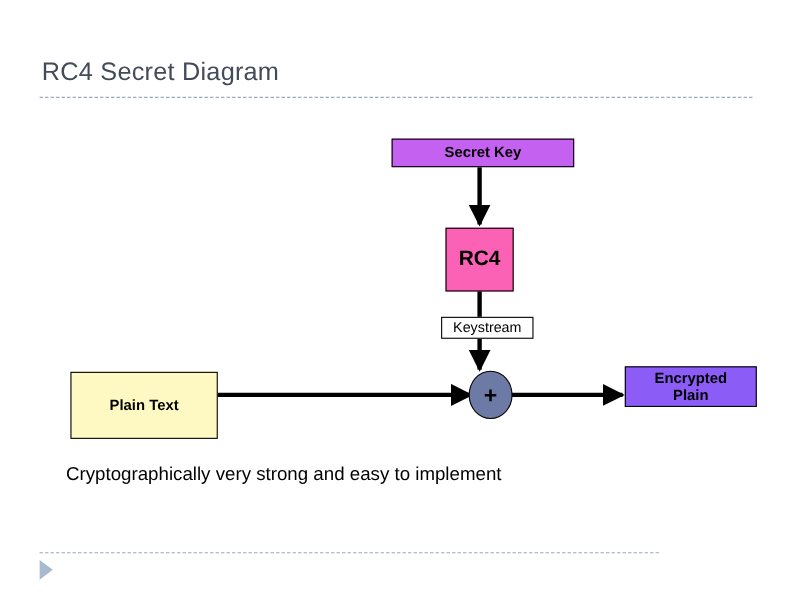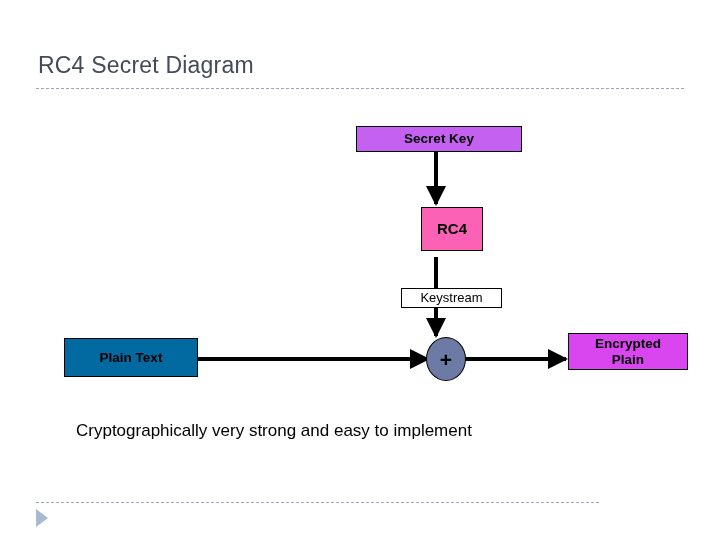--- a/index.html
+++ b/index.html
@@ -61,49 +61,48 @@
     top: 126px;
     width: 166px;
     height: 26px;
     background: #c561f0;
     font-size: 13.5px;
   }
   #node-rc4 {
     left: 401px;
     top: 207px;
     width: 62px;
-    height: 44px;
+    height: 58px;
     background: #fb61b4;
-    font-size: 15px;
-    margin-left: 16px;
+    font-size: 19px;
   }
   #node-keystream {
     left: 397px;
     top: 288px;
-    width: 101px;
+    width: 84px;
     height: 20px;
     background: #ffffff;
     border-width: 1px;
     font-size: 13px;
     font-weight: normal;
   }
   #node-plain-text {
     left: 60px;
     top: 338px;
     width: 134px;
-    height: 39px;
-    background: #0369a1;
+    height: 61px;
+    background: #fef9c3;
     font-size: 13.5px;
   }
   #node-encrypted-text {
     left: 564px;
     top: 333px;
     width: 120px;
     height: 37px;
-    background: #d946ef;
+    background: #8b5cf6;
     font-size: 13.5px;
     flex-direction: column;
     padding: 0 4px;
   }
 
   
   #node-xor {
     position: absolute;
     left: 422px;
     top: 337px;
@@ -128,21 +127,21 @@
     left: 0;
     top: 0;
     width: 720px;
     height: 540px;
     pointer-events: none;
   }
 
   
   #caption {
     position: absolute;
-    left: 76px;
+    left: 60px;
     top: 421px;
     font-size: 17px;
     color: #000000;
     white-space: nowrap;
   }
 
   
   #footer-rule {
     position: absolute;
     left: 36px;

